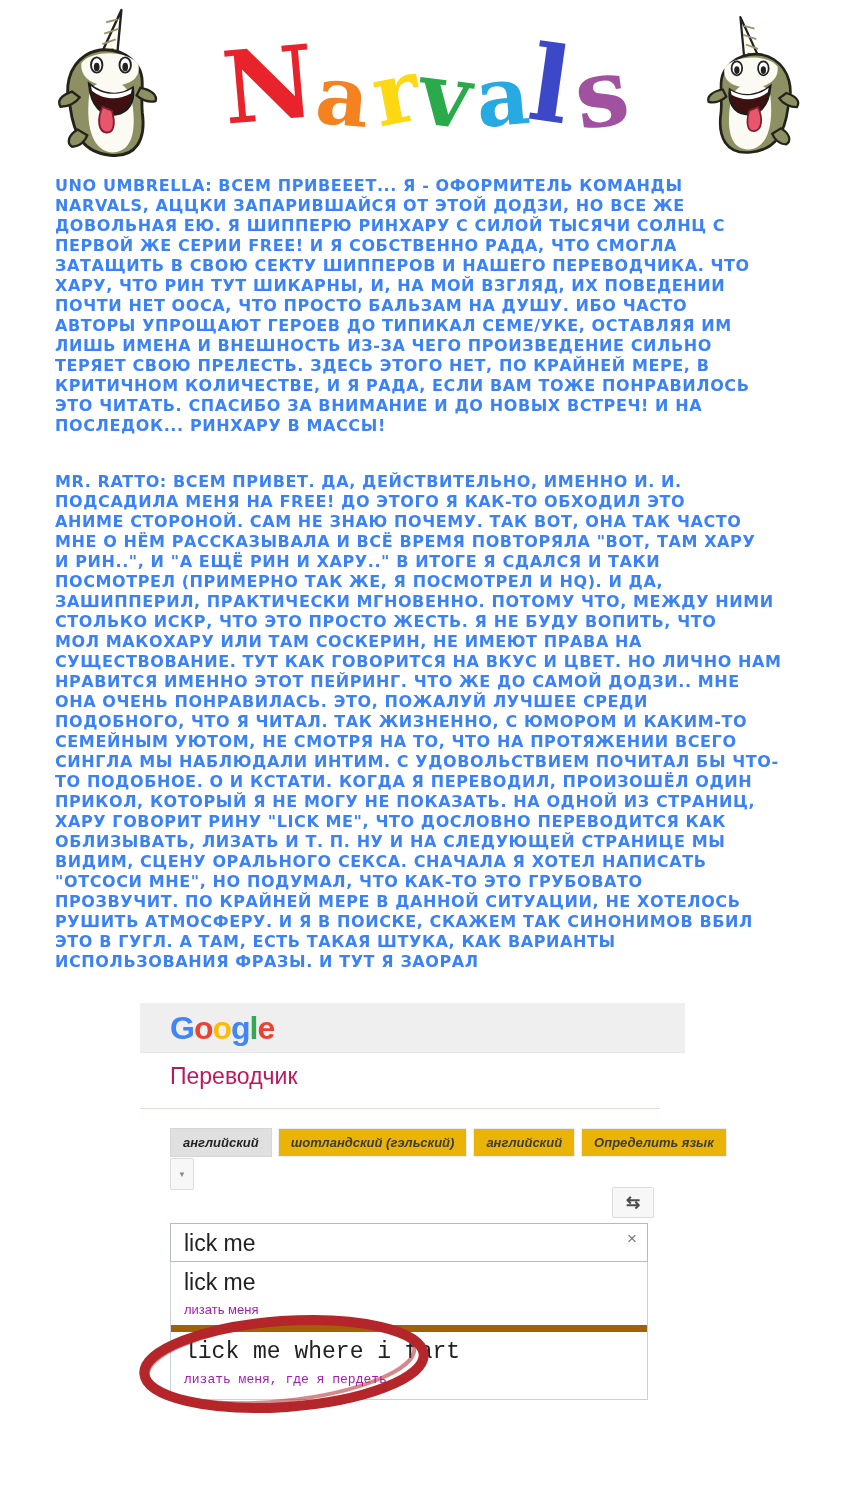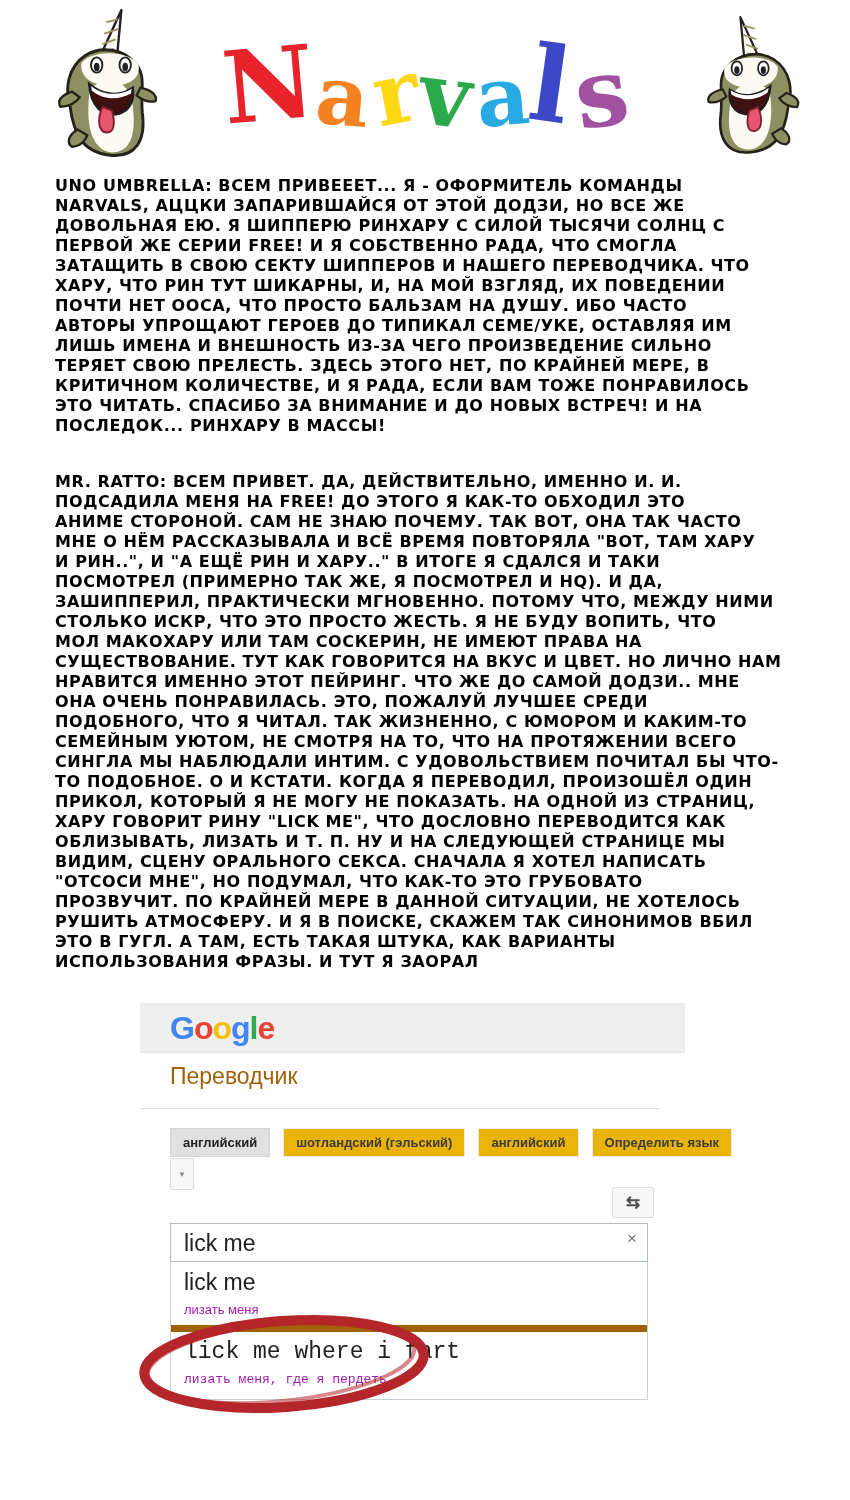--- a/index.html
+++ b/index.html
@@ -15,36 +15,36 @@
   #logo .ltr{display:inline-block;font-family:"DejaVu Serif",serif;font-weight:bold;line-height:1;}
   #logo .ltr:nth-child(1){font-size:100px;transform:rotate(-5deg) translateY(-2px);}
   #logo .ltr:nth-child(2){font-size:82px;transform:rotate(5deg) translateY(9px);margin-left:2px;}
   #logo .ltr:nth-child(3){font-size:86px;transform:rotate(-11deg) translateY(6px);margin-left:2px;}
   #logo .ltr:nth-child(4){font-size:88px;transform:rotate(7deg) translateY(8px);margin-left:4px;}
   #logo .ltr:nth-child(5){font-size:82px;transform:rotate(-5deg) translateY(9px);margin-left:3px;}
   #logo .ltr:nth-child(6){font-size:104px;transform:rotate(8deg) translateY(-2px);margin-left:2px;}
   #logo .ltr:nth-child(7){font-size:94px;transform:rotate(-8deg) translateY(6px);margin-left:4px;}
 
   
-  .note{position:absolute;left:55px;width:760px;color:#000000;
+  .note{position:absolute;left:55px;width:760px;color:#3b82f6;
         font-weight:700;font-size:16px;line-height:20px;letter-spacing:.6px;
         white-space:pre-line;}
   #note-uno{top:176px;}
   #note-ratto{top:472px;}
 
   
   #gt{position:absolute;left:140px;top:1003px;width:545px;height:420px;
       font-family:"Liberation Sans",sans-serif;}
   #gt-bar{position:absolute;left:0;top:0;width:545px;height:49px;background:#efefef;
           border-bottom:1px solid #e6e6e6;}
   #gt-logo{position:absolute;left:30px;top:7px;font-size:32px;font-weight:bold;
            letter-spacing:-1px;line-height:36px;text-align:center;}
   #gt-heading{position:absolute;left:30px;top:60px;font-size:23px;}
   #gt-divider{position:absolute;left:0;top:105px;width:520px;height:1px;background:#e7dcdc;}
-  #gt-tabs{position:absolute;left:30px;top:125px;display:flex;gap:13px;}
+  #gt-tabs{position:absolute;left:30px;top:125px;display:flex;gap:6px;font-style:italic;}
   .gt-tab{background:#eab308;border:1px solid #ececec;color:#3c3c3c;font-size:13px;
           font-weight:bold;padding:6px 12px;white-space:nowrap;cursor:default;}
   .gt-tab.selected{background:#e0e0e0;border-color:#d6d6d6;color:#222;}
   #gt-dropdown{position:absolute;left:30px;top:155px;width:22px;height:30px;background:#f7f7f7;
                border:1px solid #dcdcdc;border-radius:2px;color:#8a8a8a;font-size:10px;
                display:flex;align-items:center;justify-content:center;}
   #gt-swap{position:absolute;left:472px;top:184px;width:40px;height:29px;background:#f7f7f7;
            border:1px solid #dcdcdc;border-radius:2px;color:#4d4d4d;font-size:17px;font-weight:bold;
            display:flex;align-items:center;justify-content:center;}
   #gt-input{position:absolute;left:30px;top:220px;width:478px;height:39px;background:#fff;
@@ -153,21 +153,21 @@
 ПРОЗВУЧИТ. ПО КРАЙНЕЙ МЕРЕ В ДАННОЙ СИТУАЦИИ, НЕ ХОТЕЛОСЬ
 РУШИТЬ АТМОСФЕРУ. И Я В ПОИСКЕ, СКАЖЕМ ТАК СИНОНИМОВ ВБИЛ
 ЭТО В ГУГЛ. А ТАМ, ЕСТЬ ТАКАЯ ШТУКА, КАК ВАРИАНТЫ
 ИСПОЛЬЗОВАНИЯ ФРАЗЫ. И ТУТ Я ЗАОРАЛ</div>
 
   <div id="gt">
     <div id="gt-bar"></div>
     <div id="gt-logo">
       <span style="color: rgb(66, 133, 244);">G</span><span style="color: rgb(234, 67, 53);">o</span><span style="color: rgb(251, 188, 5);">o</span><span style="color: rgb(66, 133, 244);">g</span><span style="color: rgb(52, 168, 83);">l</span><span style="color: rgb(234, 67, 53);">e</span>
     </div>
-    <div id="gt-heading" style="color: #a16207;">Переводчик</div>
+    <div id="gt-heading" style="color: #be185d;">Переводчик</div>
     <div id="gt-divider"></div>
 
     <div id="gt-tabs">
       <div class="gt-tab selected">английский</div>
       <div class="gt-tab">шотландский (гэльский)</div>
       <div class="gt-tab">английский</div>
       <div class="gt-tab">Определить язык</div>
     </div>
 
     <div id="gt-dropdown">

